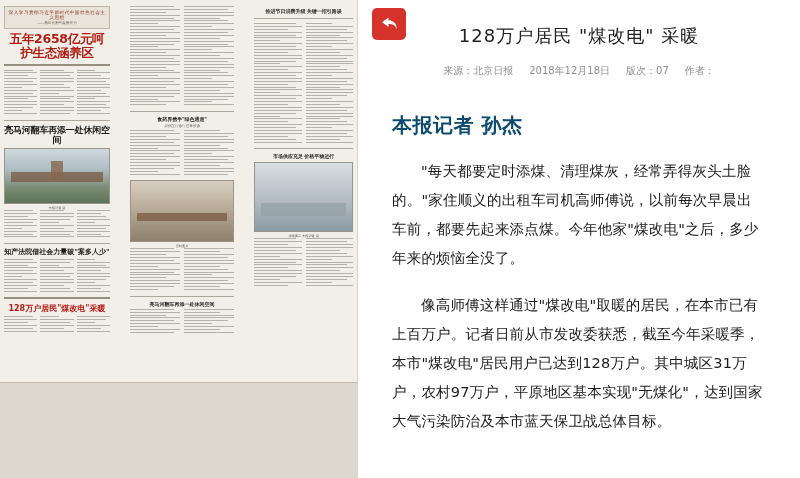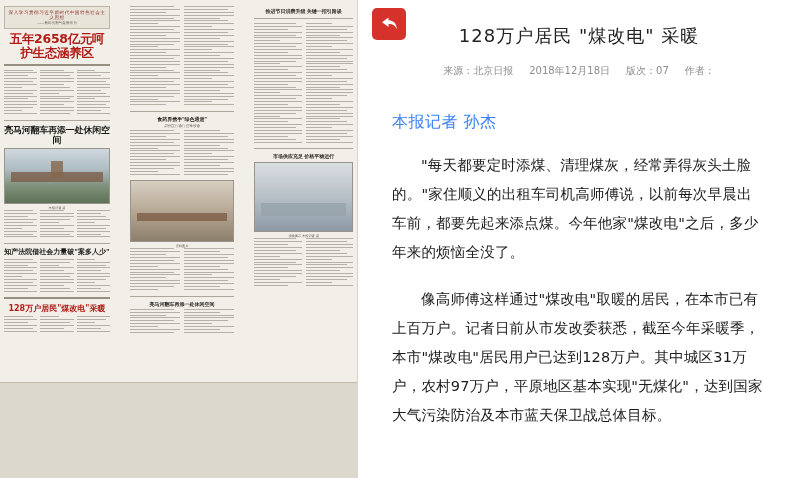--- a/index.html
+++ b/index.html
@@ -224,24 +224,25 @@
     display: flex;
     justify-content: center;
     gap: 16px;
     font-size: 10px;
     color: #8d8d8d;
     font-family: "DejaVu Sans", sans-serif;
   }
   .art-meta span { white-space: nowrap; }
   .art-byline {
     margin-top: 34px;
-    font-size: 16px;
-    color: #3b82f6;
+    font-size: 20px;
+    color: #0c4a6e;
     font-family: "DejaVu Sans", sans-serif;
     letter-spacing: .5px;
+    font-weight: bold;
   }
   .art-body p {
     margin: 18px 0 0 0;
     font-size: 14.5px;
     line-height: 2.0;
     color: #1c1c1c;
     text-indent: 2em;
     font-family: "DejaVu Sans", sans-serif;
     letter-spacing: .2px;
   }

